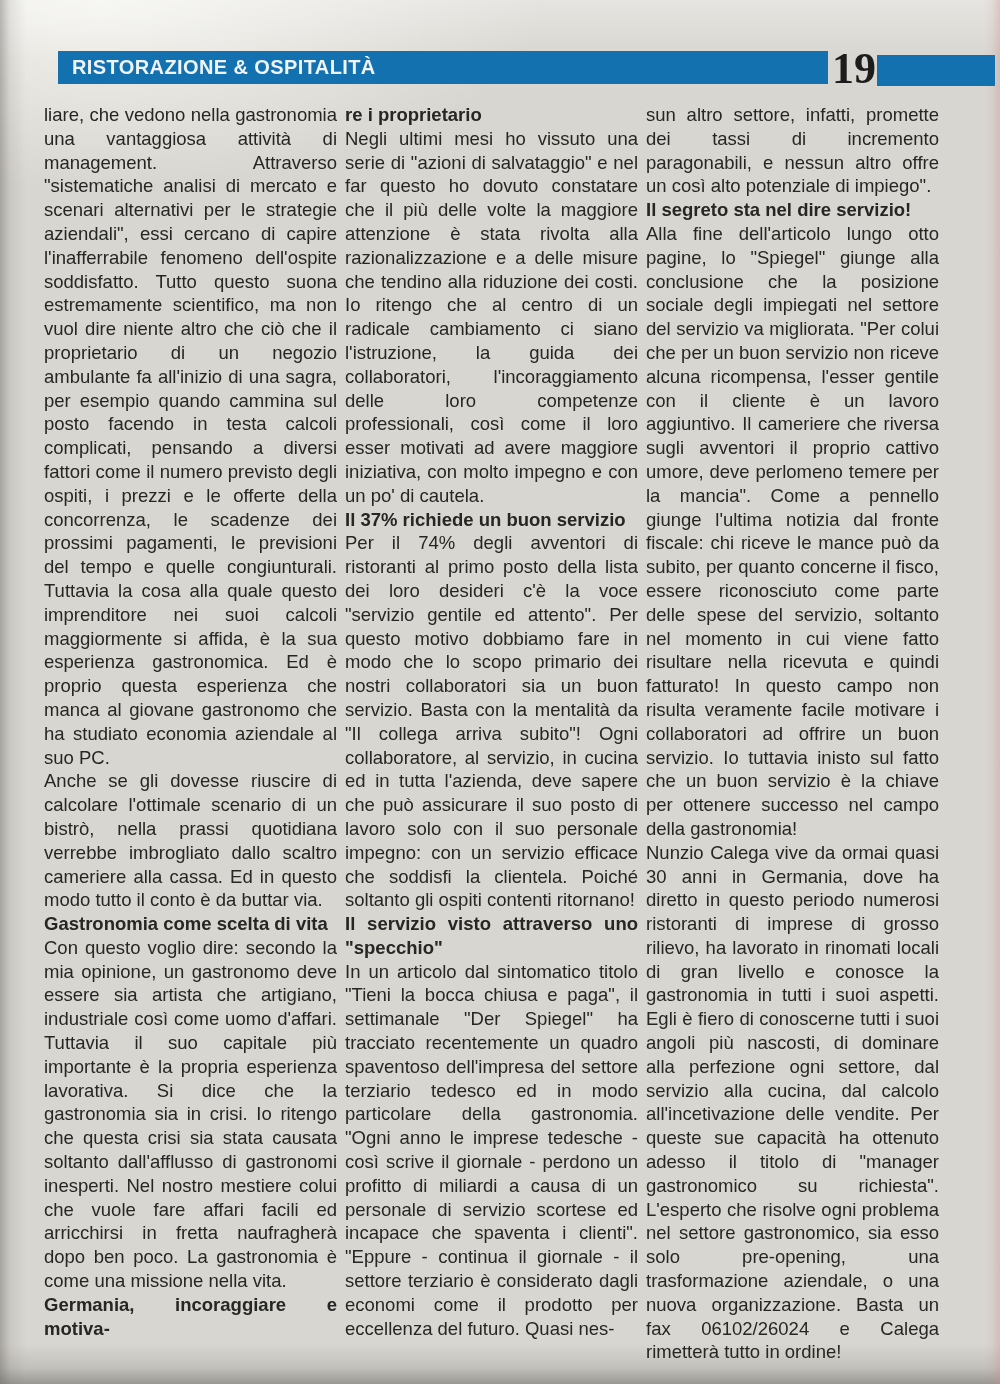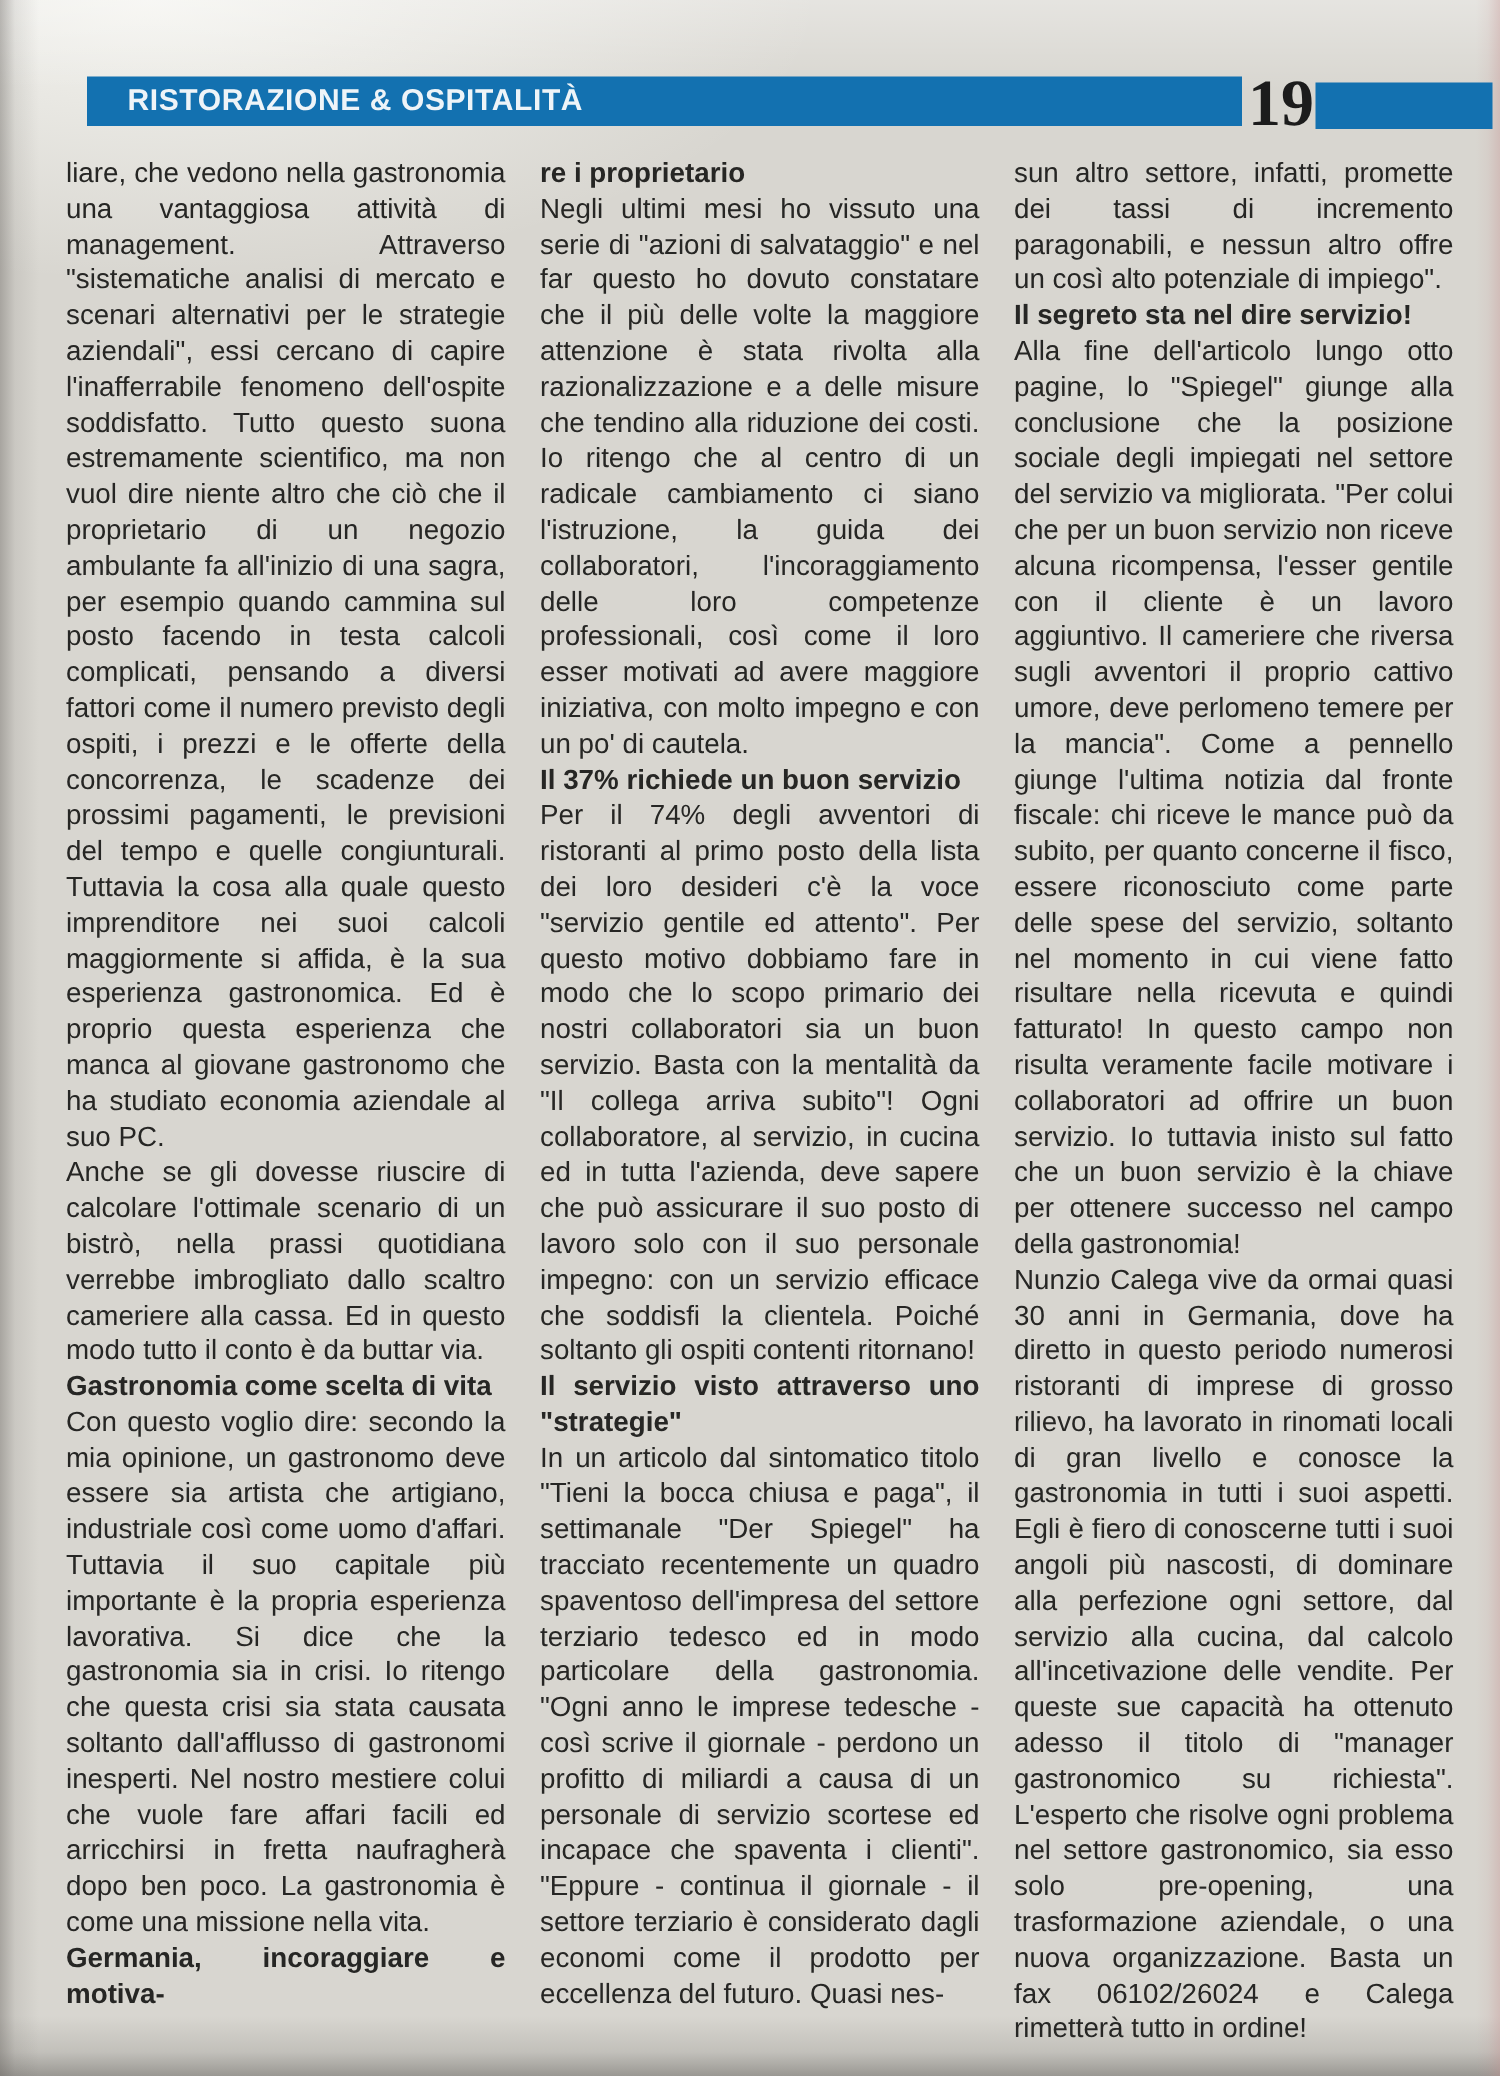--- a/index.html
+++ b/index.html
@@ -14,39 +14,39 @@
       linear-gradient(90deg, rgba(100,96,92,.42) 0px, rgba(100,96,92,.12) 10px, rgba(100,96,92,0) 26px),
       linear-gradient(270deg, rgba(196,142,142,.35) 0px, rgba(196,142,142,.10) 8px, rgba(196,142,142,0) 16px),
       linear-gradient(0deg, rgba(92,90,86,.50) 0px, rgba(116,114,110,.22) 16px, rgba(116,114,110,0) 40px),
       linear-gradient(180deg, rgba(255,255,255,.35) 0px, rgba(255,255,255,0) 60px),
       radial-gradient(ellipse 620px 260px at 10% 0%, rgba(250,250,246,.8), rgba(250,250,246,0) 72%),
       #d8d6d0;
   }
   
   .header-bar{
     position:absolute;left:58px;top:51px;width:770px;height:33px;
-    display:flex;align-items:center;box-sizing:border-box;padding-left:27px;
+    display:flex;align-items:center;box-sizing:border-box;padding-left:14px;
   }
   .header-title{
     color:#eef4f8;font-weight:700;font-size:20px;letter-spacing:.4px;
     font-family:"Liberation Sans",sans-serif;
   }
   .page-number{
     position:absolute;left:828px;top:48px;width:48px;
     text-align:right;
     font-family:"Liberation Serif",serif;font-weight:700;
     font-size:44px;line-height:42px;color:#1c1c1c;
   }
   .header-accent{
     position:absolute;left:877px;top:55px;width:118px;height:31px;
   }
   
   .content{
     position:absolute;left:44px;top:103px;width:916px;
-    display:flex;gap:23px;
+    display:flex;gap:8px;
   }
   .col{
     flex:0 0 293px;width:293px;
     font-size:18.5px;line-height:23.8px;
     color:#262624;text-align:justify;
     overflow-wrap:break-word;
   }
   .col p{margin:0;}
   .heading{font-weight:700;margin-top:22px;}
   .col .heading:first-child{margin-top:0;}
@@ -73,21 +73,21 @@
       <p class="heading">Gastronomia come scelta di vita</p>
       <p>Con questo voglio dire: secondo la mia opinione, un gastronomo deve essere sia artista che artigiano, industriale così come uomo d'affari. Tuttavia il suo capitale più importante è la propria esperienza lavorativa. Si dice che la gastronomia sia in crisi. Io ritengo che questa crisi sia stata causata soltanto dall'afflusso di gastronomi inesperti. Nel nostro mestiere colui che vuole fare affari facili ed arricchirsi in fretta naufragherà dopo ben poco. La gastronomia è come una missione nella vita.</p>
       <p class="bold-line">Germania, incoraggiare e motiva-</p>
     </div>
 
     <div class="col">
       <p class="heading">re i proprietario</p>
       <p>Negli ultimi mesi ho vissuto una serie di "azioni di salvataggio" e nel far questo ho dovuto constatare che il più delle volte la maggiore attenzione è stata rivolta alla razionalizzazione e a delle misure che tendino alla riduzione dei costi. Io ritengo che al centro di un radicale cambiamento ci siano l'istruzione, la guida dei collaboratori, l'incoraggiamento delle loro competenze professionali, così come il loro esser motivati ad avere maggiore iniziativa, con molto impegno e con un po' di cautela.</p>
       <p class="heading">Il 37% richiede un buon servizio</p>
       <p>Per il 74% degli avventori di ristoranti al primo posto della lista dei loro desideri c'è la voce "servizio gentile ed attento". Per questo motivo dobbiamo fare in modo che lo scopo primario dei nostri collaboratori sia un buon servizio. Basta con la mentalità da "Il collega arriva subito"! Ogni collaboratore, al servizio, in cucina ed in tutta l'azienda, deve sapere che può assicurare il suo posto di lavoro solo con il suo personale impegno: con un servizio efficace che soddisfi la clientela. Poiché soltanto gli ospiti contenti ritornano!</p>
-      <p class="heading">Il servizio visto attraverso uno "strategie"</p>
+      <p class="heading">Il servizio visto attraverso uno "specchio"</p>
       <p>In un articolo dal sintomatico titolo "Tieni la bocca chiusa e paga", il settimanale "Der Spiegel" ha tracciato recentemente un quadro spaventoso dell'impresa del settore terziario tedesco ed in modo particolare della gastronomia. "Ogni anno le imprese tedesche - così scrive il giornale - perdono un profitto di miliardi a causa di un personale di servizio scortese ed incapace che spaventa i clienti". "Eppure - continua il giornale - il settore terziario è considerato dagli economi come il prodotto per eccellenza del futuro. Quasi nes-</p>
     </div>
 
     <div class="col">
       <p>sun altro settore, infatti, promette dei tassi di incremento paragonabili, e nessun altro offre un così alto potenziale di impiego".</p>
       <p class="heading">Il segreto sta nel dire servizio!</p>
       <p>Alla fine dell'articolo lungo otto pagine, lo "Spiegel" giunge alla conclusione che la posizione sociale degli impiegati nel settore del servizio va migliorata. "Per colui che per un buon servizio non riceve alcuna ricompensa, l'esser gentile con il cliente è un lavoro aggiuntivo. Il cameriere che riversa sugli avventori il proprio cattivo umore, deve perlomeno temere per la mancia". Come a pennello giunge l'ultima notizia dal fronte fiscale: chi riceve le mance può da subito, per quanto concerne il fisco, essere riconosciuto come parte delle spese del servizio, soltanto nel momento in cui viene fatto risultare nella ricevuta e quindi fatturato! In questo campo non risulta veramente facile motivare i collaboratori ad offrire un buon servizio. Io tuttavia inisto sul fatto che un buon servizio è la chiave per ottenere successo nel campo della gastronomia!</p>
       <p>Nunzio Calega vive da ormai quasi 30 anni in Germania, dove ha diretto in questo periodo numerosi ristoranti di imprese di grosso rilievo, ha lavorato in rinomati locali di gran livello e conosce la gastronomia in tutti i suoi aspetti. Egli è fiero di conoscerne tutti i suoi angoli più nascosti, di dominare alla perfezione ogni settore, dal servizio alla cucina, dal calcolo all'incetivazione delle vendite. Per queste sue capacità ha ottenuto adesso il titolo di "manager gastronomico su richiesta". L'esperto che risolve ogni problema nel settore gastronomico, sia esso solo pre-opening, una trasformazione aziendale, o una nuova organizzazione. Basta un fax 06102/26024 e Calega rimetterà tutto in ordine!</p>
     </div>
 

